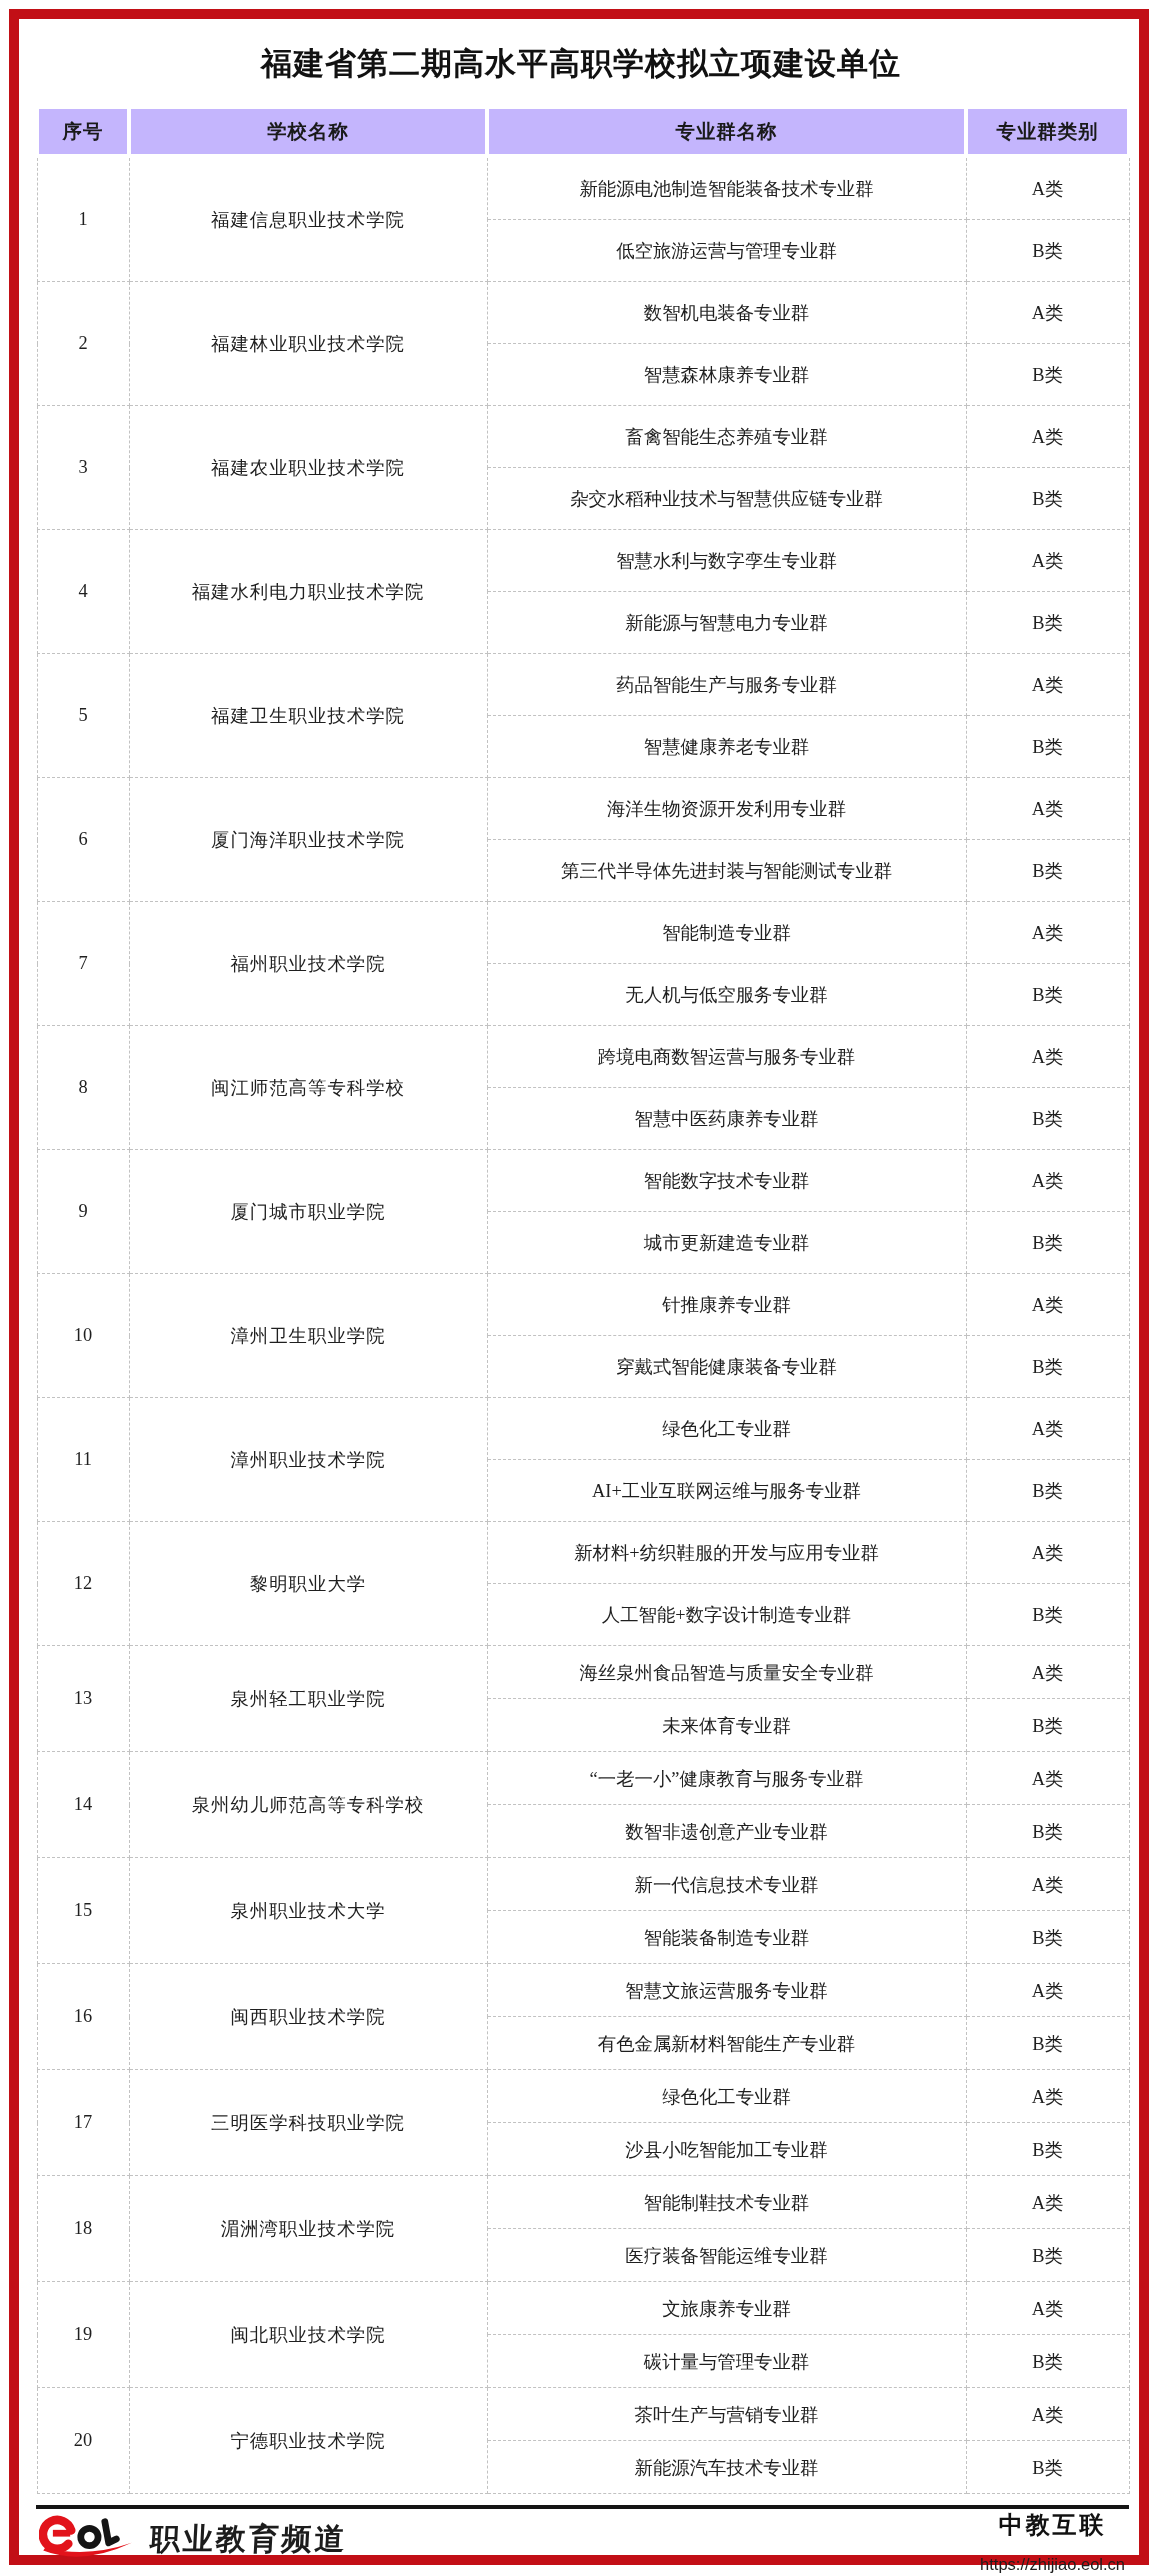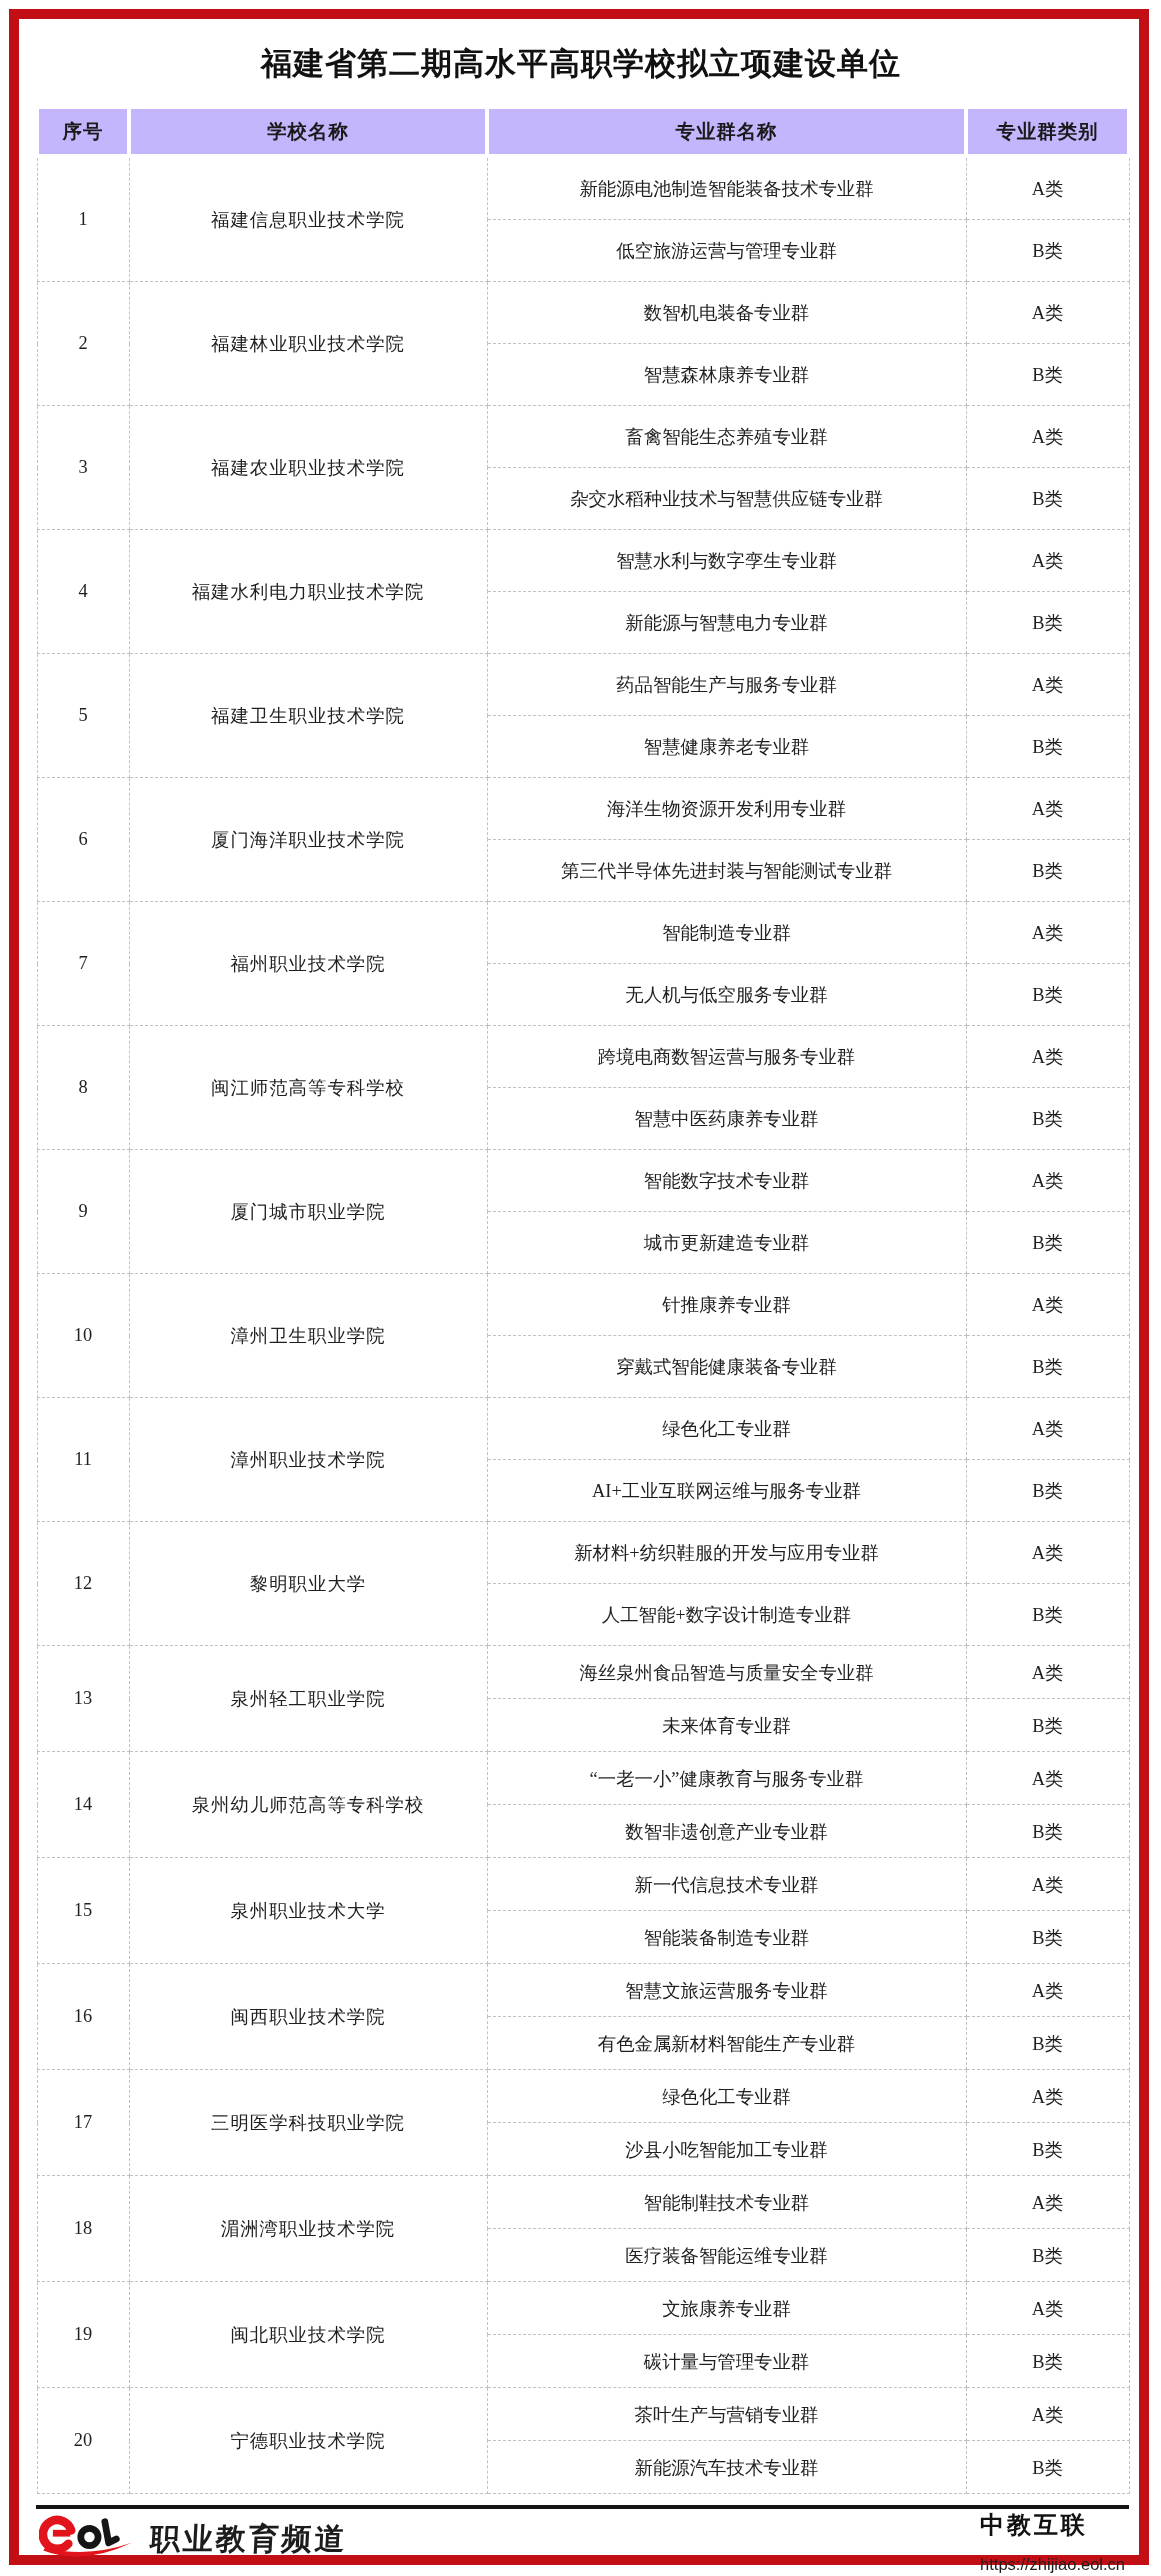--- a/index.html
+++ b/index.html
@@ -42,21 +42,21 @@
   .footer-logo {
     position:absolute; left:39px; top:2514px; height:50px;
     display:flex; align-items:center; gap:13.6px;
   }
   .logo-mark { width:97px; height:50px; }
   .channel {
     font-size:30px; font-weight:bold; color:#1c1c1c; letter-spacing:2.9px;
     transform:skewX(-3deg);
   }
   .footer-right {
-    position:absolute; right:37px; top:2511px; text-align:left; line-height:1.2;
+    position:absolute; right:37px; top:2511px; text-align:center; line-height:1.2;
   }
   .brand { font-size:24px; font-weight:bold; color:#111; letter-spacing:2.9px; }
   .url   { font-size:16.5px; color:#1d1d1d; margin-top:15px; }
 </style>
 </head>
 <body>
 
 <div class="page">
   <div class="frame"></div>
 

